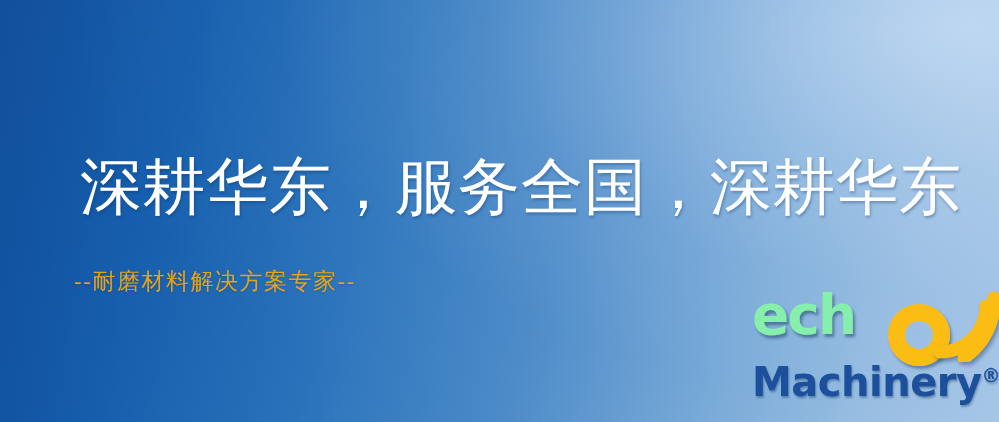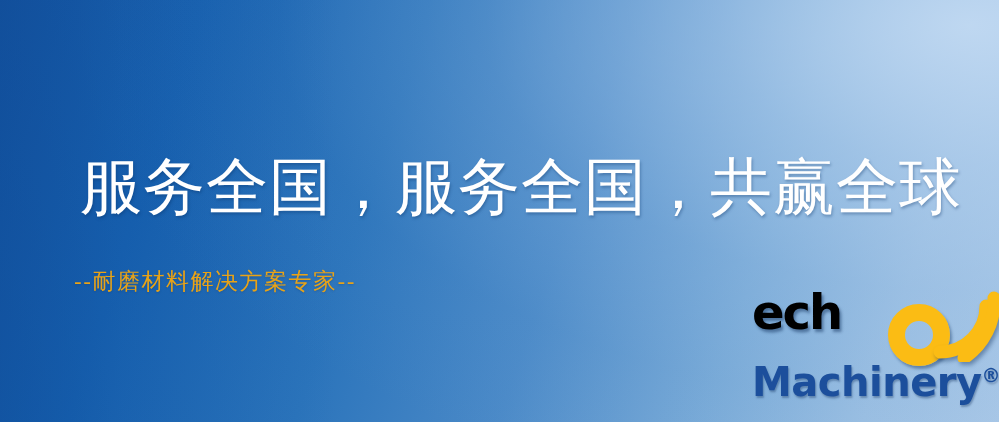--- a/index.html
+++ b/index.html
@@ -94,23 +94,23 @@
   }
   .logo-top {
     position: relative;
     height: 74px;
   }
   .logo-word {
     position: absolute;
     left: 4px;
     top: -8px;
     font-family: "DejaVu Sans", "Liberation Sans", sans-serif;
-    font-size: 48px;
+    font-size: 55px;
     font-weight: bold;
-    color: #000000;
+    color: #86efac;
     letter-spacing: -2px;
     line-height: 1;
     text-shadow: 2px 3px 3px rgba(8,40,85,0.45);
     text-align: right;
   }
   .logo-o {
     position: absolute;
     left: 140px;
     top: 8px;
     width: 62px;
@@ -149,21 +149,21 @@
 </style>
 </head>
 <body>
 
 <div class="banner">
 
   <div class="bg-base"></div>
   <div class="bg-bloom"></div>
   <div class="bg-shade"></div>
 
-  <div class="headline">服务全国，服务全国，共赢全球</div>
+  <div class="headline">深耕华东，服务全国，深耕华东</div>
 
   <div class="subtitle">--耐磨材料解决方案专家--</div>
 
   <div class="logo">
 
     <div class="logo-top">
 
       <span class="logo-word">ech</span>
 
       <span class="logo-o"></span>

